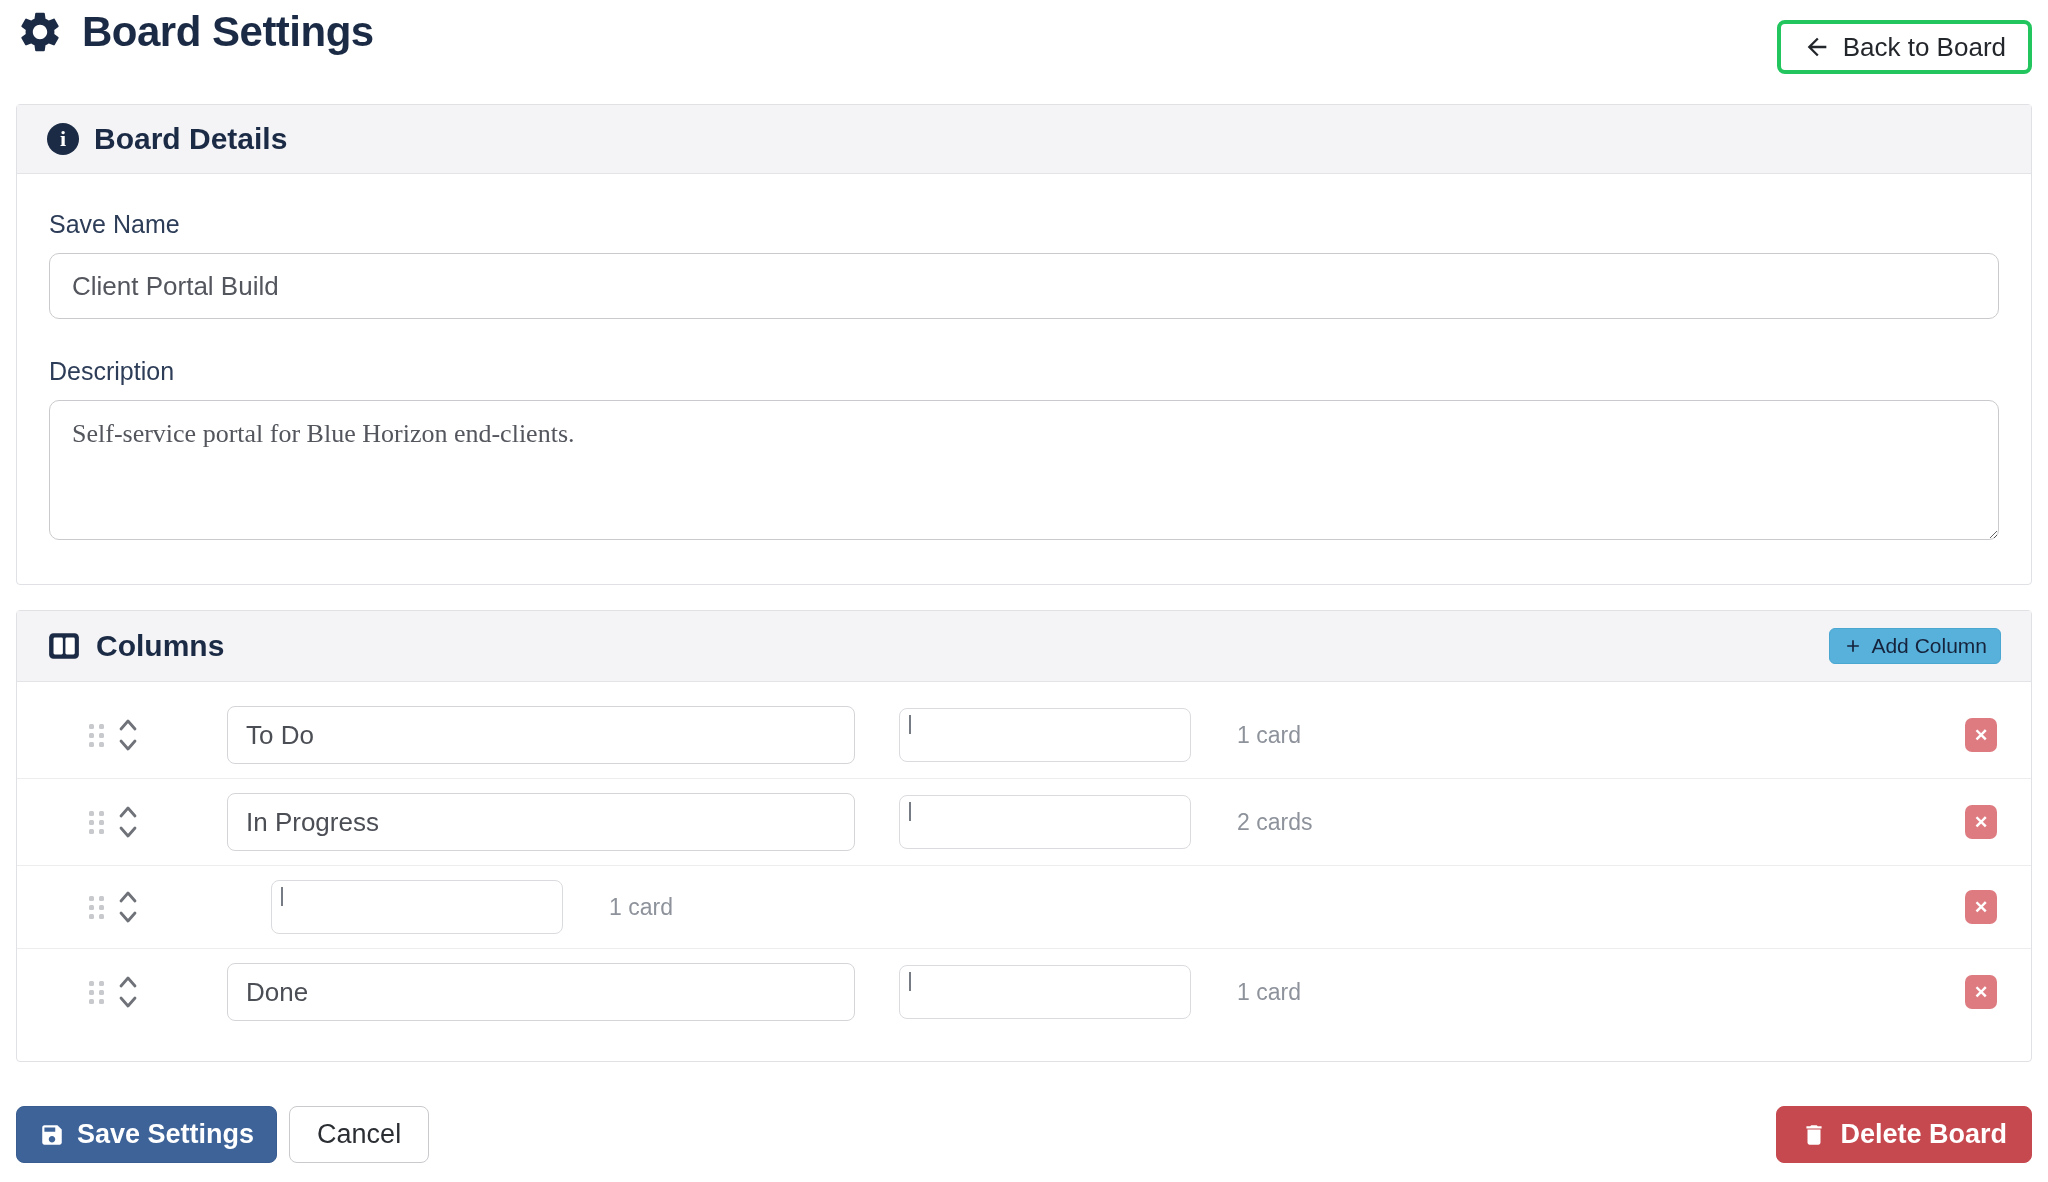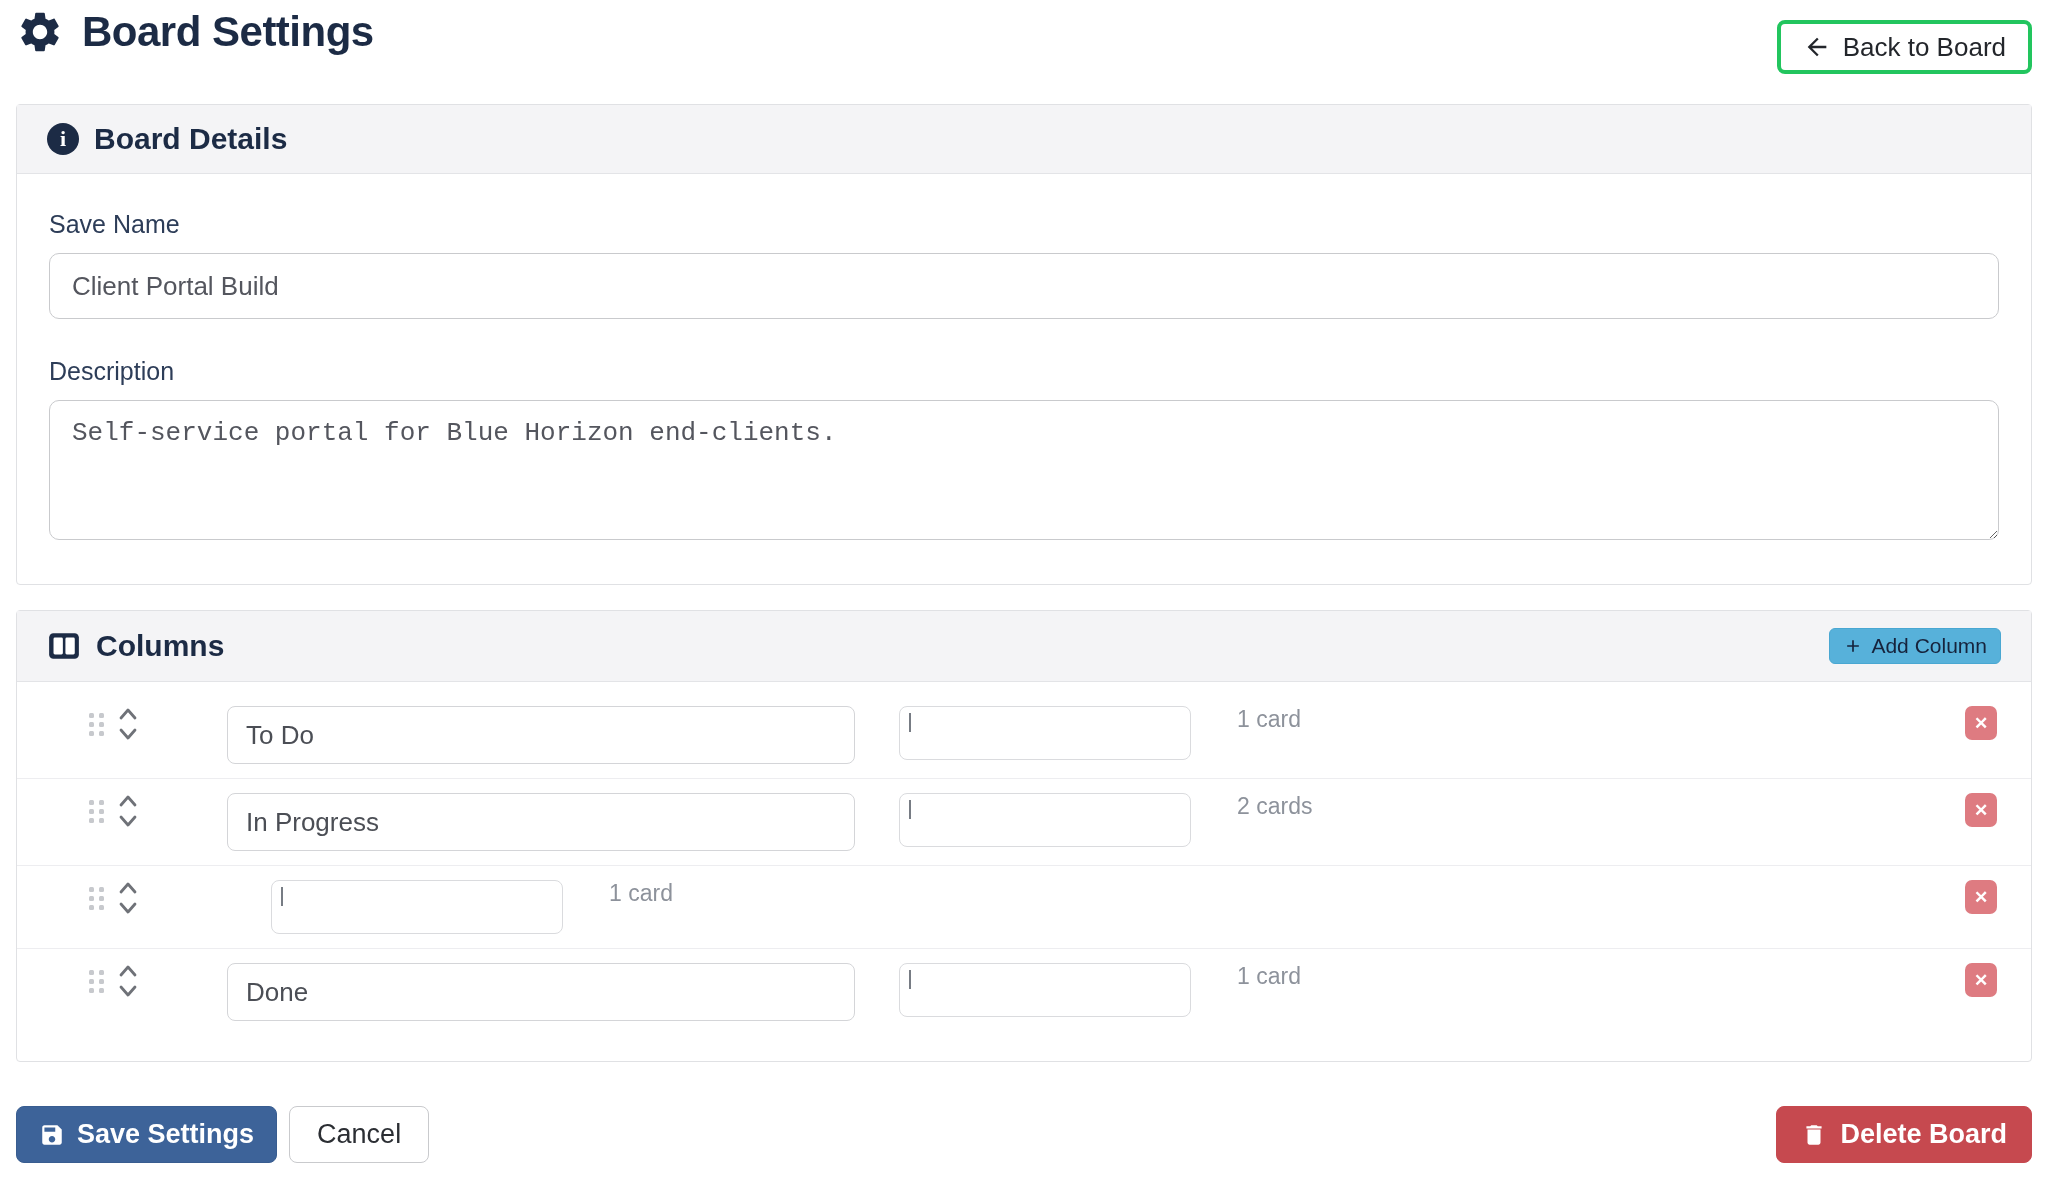--- a/index.html
+++ b/index.html
@@ -43,37 +43,37 @@
 
   
   .field-label { display:block; font-size:25px; color:#2d3d58; margin-bottom:14px; }
   .text-input {
     width:100%; height:66px; border:1px solid #c9cacd; border-radius:10px;
     padding:0 22px; font-size:26px; color:#54565e; font-family:inherit; background:#fff;
   }
   .label-gap { margin-top:38px; }
   .text-area {
     width:100%; height:140px; border:1px solid #c9cacd; border-radius:10px;
-    padding:16px 22px; font-size:26px; color:#54565e; font-family:Liberation Mono, monospace;
+    padding:16px 22px; font-size:26px; color:#54565e; font-family:Liberation Serif, serif;
     resize:vertical; line-height:1.3;
   }
 
   
   .columns-card { margin-top:25px; }
   .add-col-btn {
     display:flex; align-items:center; gap:8px;
     background:#57b1da; border:1px solid #49a7d2; border-radius:6px;
     height:36px; padding:0 13px; font-size:21px; color:#16233c;
     font-family:inherit; cursor:pointer;
   }
   .add-col-btn svg { width:20px; height:20px; }
 
   .rows { padding:10px 0 26px 0; }
   .column-row {
-    display:flex; align-items:flex-start;
+    display:flex; align-items:center;
     padding:14px 34px 14px 72px;
     border-bottom:1px solid #ededf0;
   }
   .column-row:last-child { border-bottom:none; }
 
   .handle-group { display:flex; align-items:center; gap:12px; width:62px; margin-right:76px; flex:none; }
   .grip { display:grid; grid-template-columns:repeat(2, 5px); gap:4px 5px; cursor:grab; }
   .grip i { width:5px; height:5px; border-radius:1.5px; background:#c7c9cd; display:block; }
   .sort-arrows { display:block; cursor:pointer; }
   .sort-arrows svg { width:24px; height:36px; display:block; }

